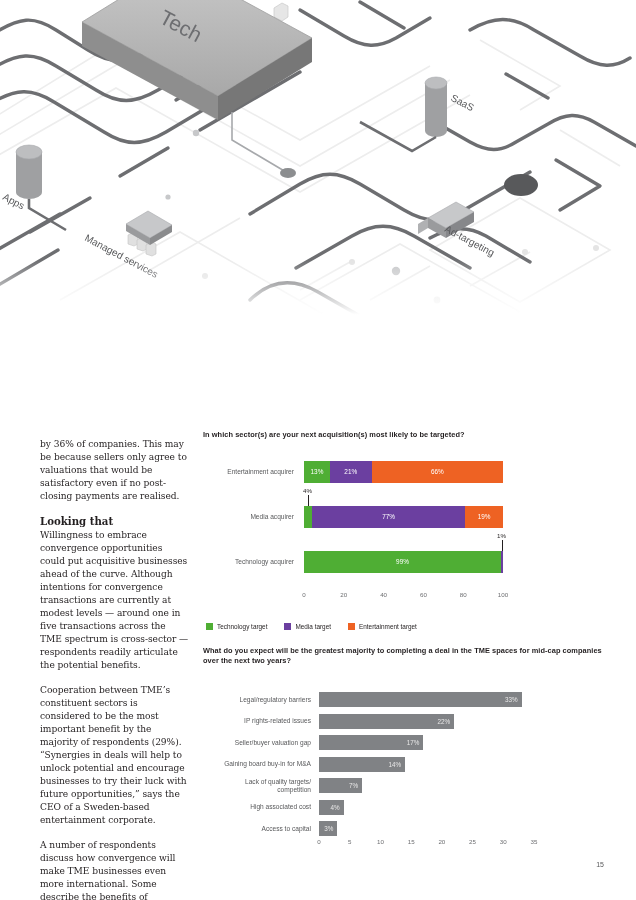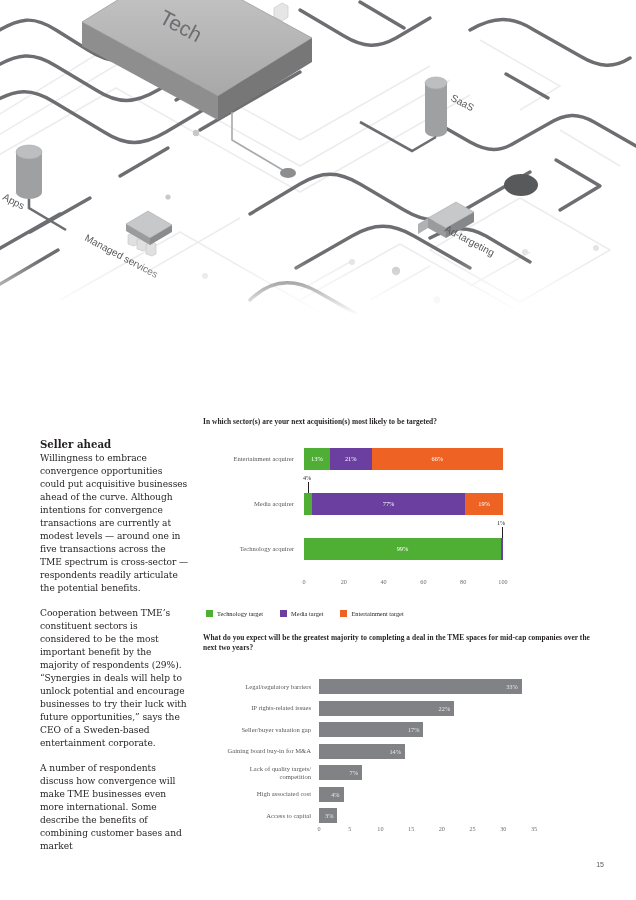--- a/index.html
+++ b/index.html
@@ -43,21 +43,21 @@
   .sub-head {
     font-family:"DejaVu Serif", serif;
     font-size:10.2px;
     font-weight:bold;
     line-height:13px;
     margin:0 0 1px 0;
     color:#231f20;
   }
 
   #right-col {
-    position:absolute; left:203px; top:87px; width:400px;font-family:Liberation Serif, serif;
+    position:absolute; left:203px; top:100px; width:400px;
   }
 
   .fig-title {
     font-size:7.4px;
     font-weight:bold;
     line-height:10.5px;
     color:#231f20;
     margin:0;
     letter-spacing:0.06px;
   }
@@ -273,21 +273,22 @@
       <circle cx="396" cy="271" r="4.2"></circle>
       <circle cx="168" cy="197" r="2.6"></circle>
     </g>
   </svg>
   <div class="hero-fade"></div>
 </div>
 
 <div id="content">
 
   <div id="left-col">
-    <h3 class="sub-head">Seller ahead</h3>
+    <p class="para">by 36% of companies. This may be because sellers only agree to valuations that would be satisfactory even if no post-closing payments are realised.</p>
+    <h3 class="sub-head">Looking that</h3>
     <p class="para">Willingness to embrace convergence opportunities could put acquisitive businesses ahead of the curve. Although intentions for convergence transactions are currently at modest levels — around one in five transactions across the TME spectrum is cross-sector — respondents readily articulate the potential benefits.</p>
     <p class="para">Cooperation between TME’s constituent sectors is considered to be the most important benefit by the majority of respondents (29%). “Synergies in deals will help to unlock potential and encourage businesses to try their luck with future opportunities,” says the CEO of a Sweden-based entertainment corporate.</p>
     <p class="para">A number of respondents discuss how convergence will make TME businesses even more international. Some describe the benefits of combining customer bases and market</p>
   </div>
 
   <div id="right-col">
 
     <p class="fig-title">In which sector(s) are your next acquisition(s) most likely to be targeted?</p>
     <div id="chart1">
         <div class="c1-row" style="top: 8px;">

